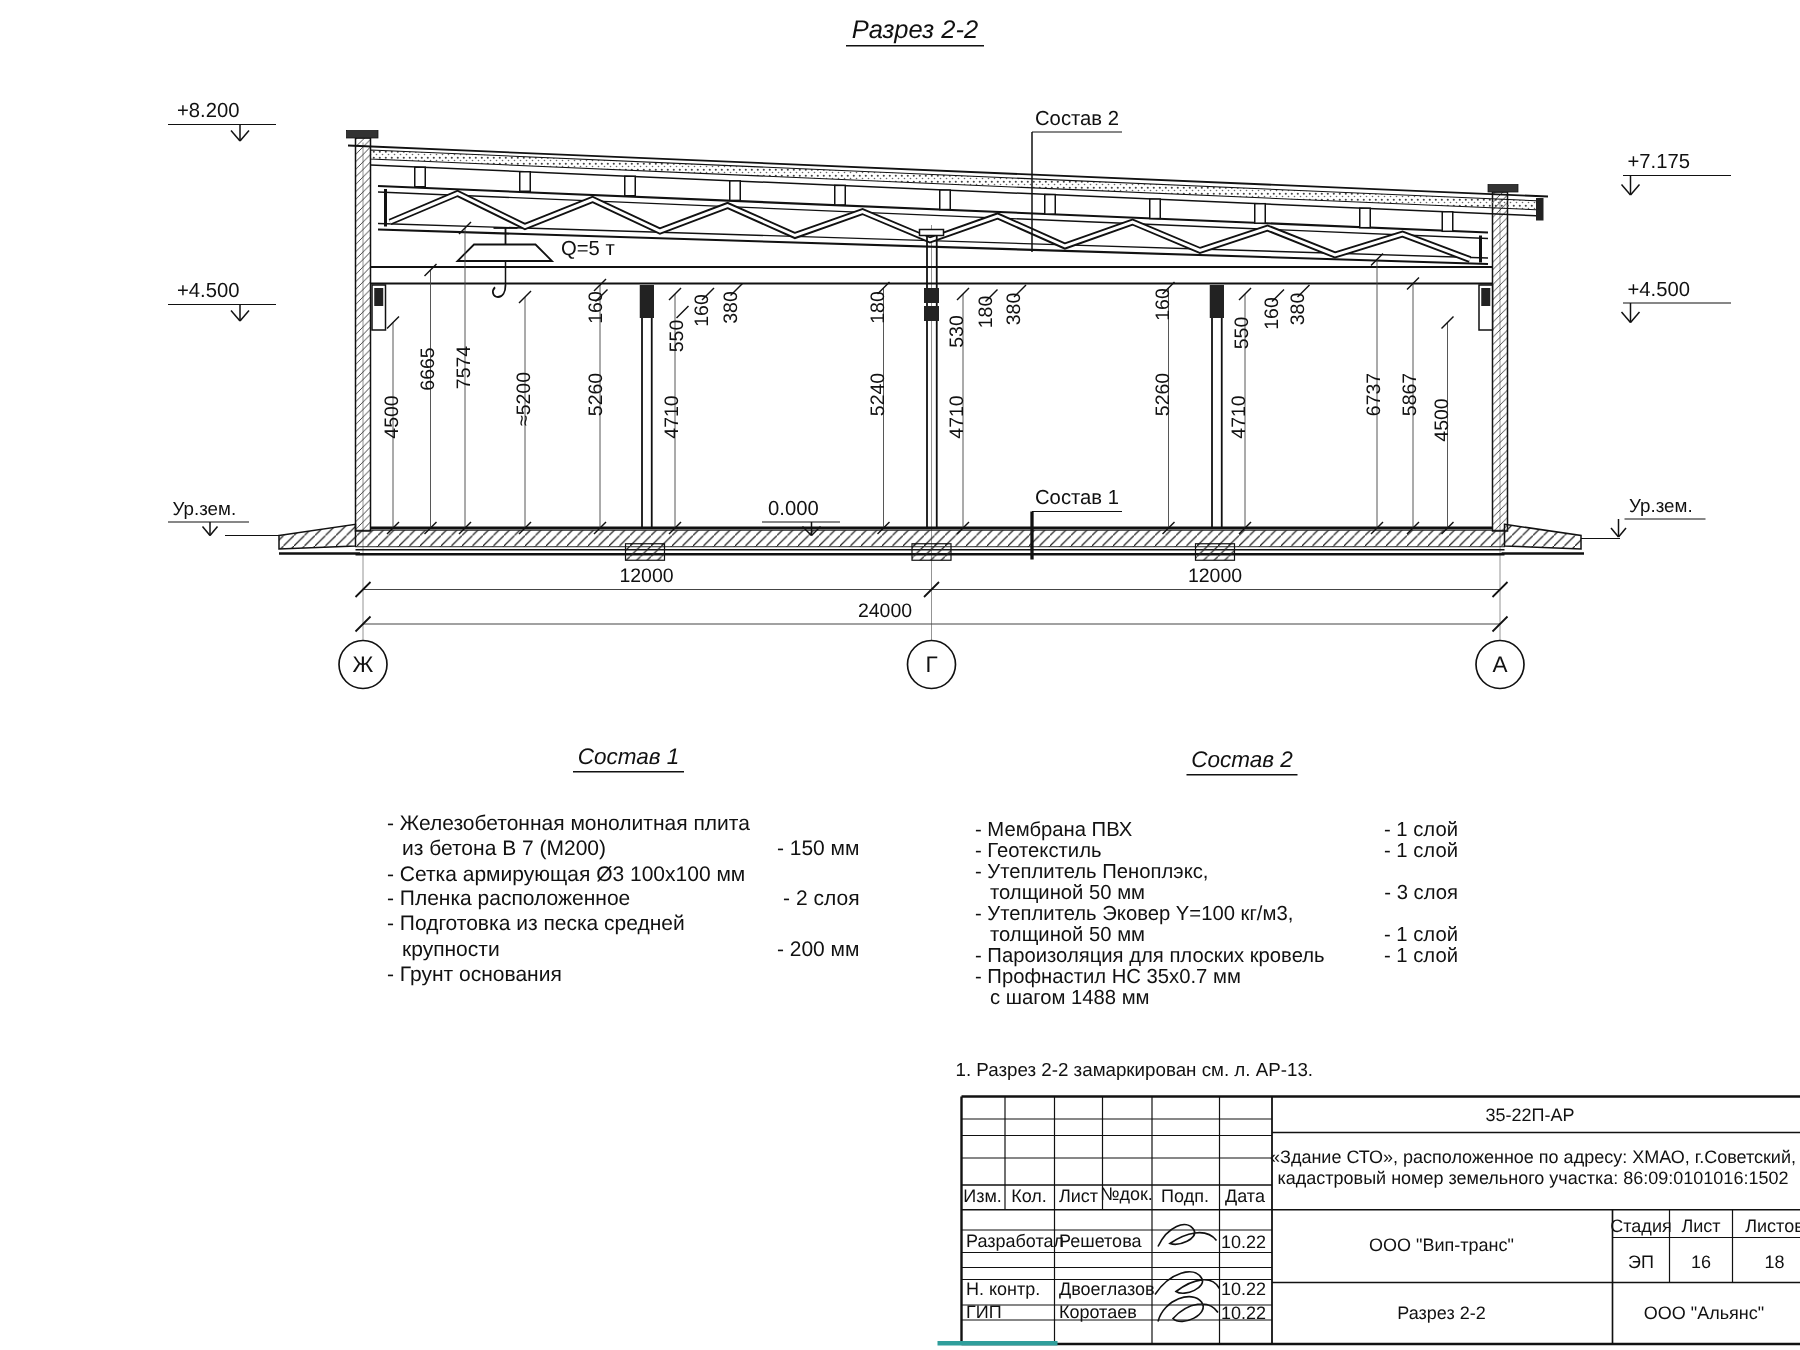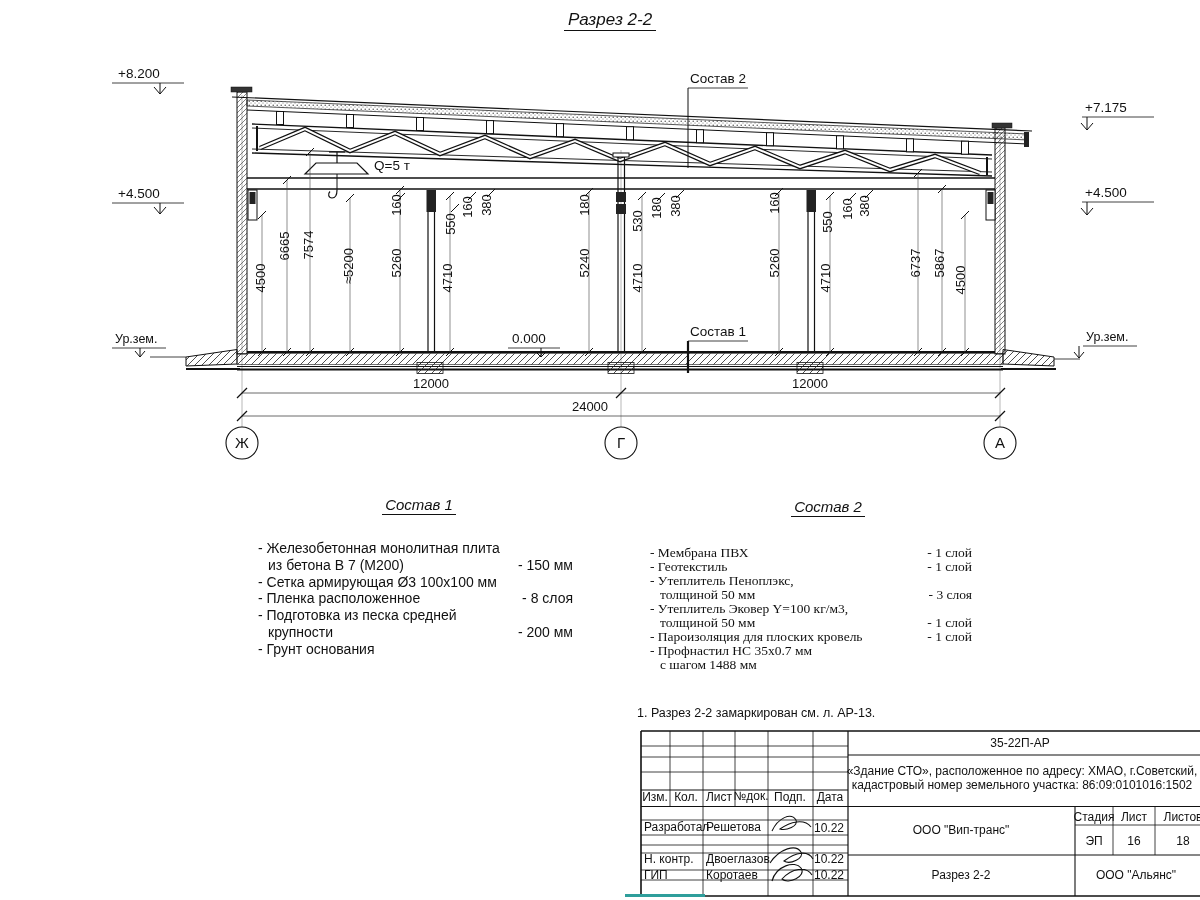--- a/index.html
+++ b/index.html
@@ -10,21 +10,21 @@
   #main-title span{border-bottom:1.5px solid #111;padding:0 4px 1px 4px;}
   svg text{font-family:"Liberation Sans", sans-serif;fill:#111;}
   .dim{font-size:13px;}
   .lvl{font-size:13.5px;}
   .small-lbl{font-size:12.5px;}
   .axis-t{font-size:15px;}
   .callout{font-size:13.5px;}
   .comp-title{width:140px;text-align:center;font-size:15px;font-style:italic;}
   .comp-title span{border-bottom:1.2px solid #111;padding:0 3px 1px 3px;}
   .complist{font-size:14px;line-height:16.8px;}
-  .complist.c2{font-size:13.5px;line-height:14px;font-family:Liberation Serif, serif;}
+  .complist.c2{font-size:13.5px;line-height:14px;}
   .crow{display:flex;justify-content:space-between;white-space:nowrap;}
   .crow .cont{padding-left:10px;}
   .note{font-size:12.5px;}
   .stamp-svg text{font-size:12px;}
 </style>
 </head>
 <body>
 
 <div id="sheet">
 
@@ -308,21 +308,21 @@
     <div class="crow">
         <span class="cont">из бетона В 7 (М200)</span>
         <span>- 150 мм</span>
       </div>
     <div class="crow">
         <span>- Сетка армирующая Ø3 100x100 мм</span>
         <span></span>
       </div>
     <div class="crow">
         <span>- Пленка расположенное</span>
-        <span>- 8 слоя</span>
+        <span>- 2 слоя</span>
       </div>
     <div class="crow">
         <span>- Подготовка из песка средней</span>
         <span></span>
       </div>
     <div class="crow">
         <span class="cont">крупности</span>
         <span>- 200 мм</span>
       </div>
     <div class="crow">

